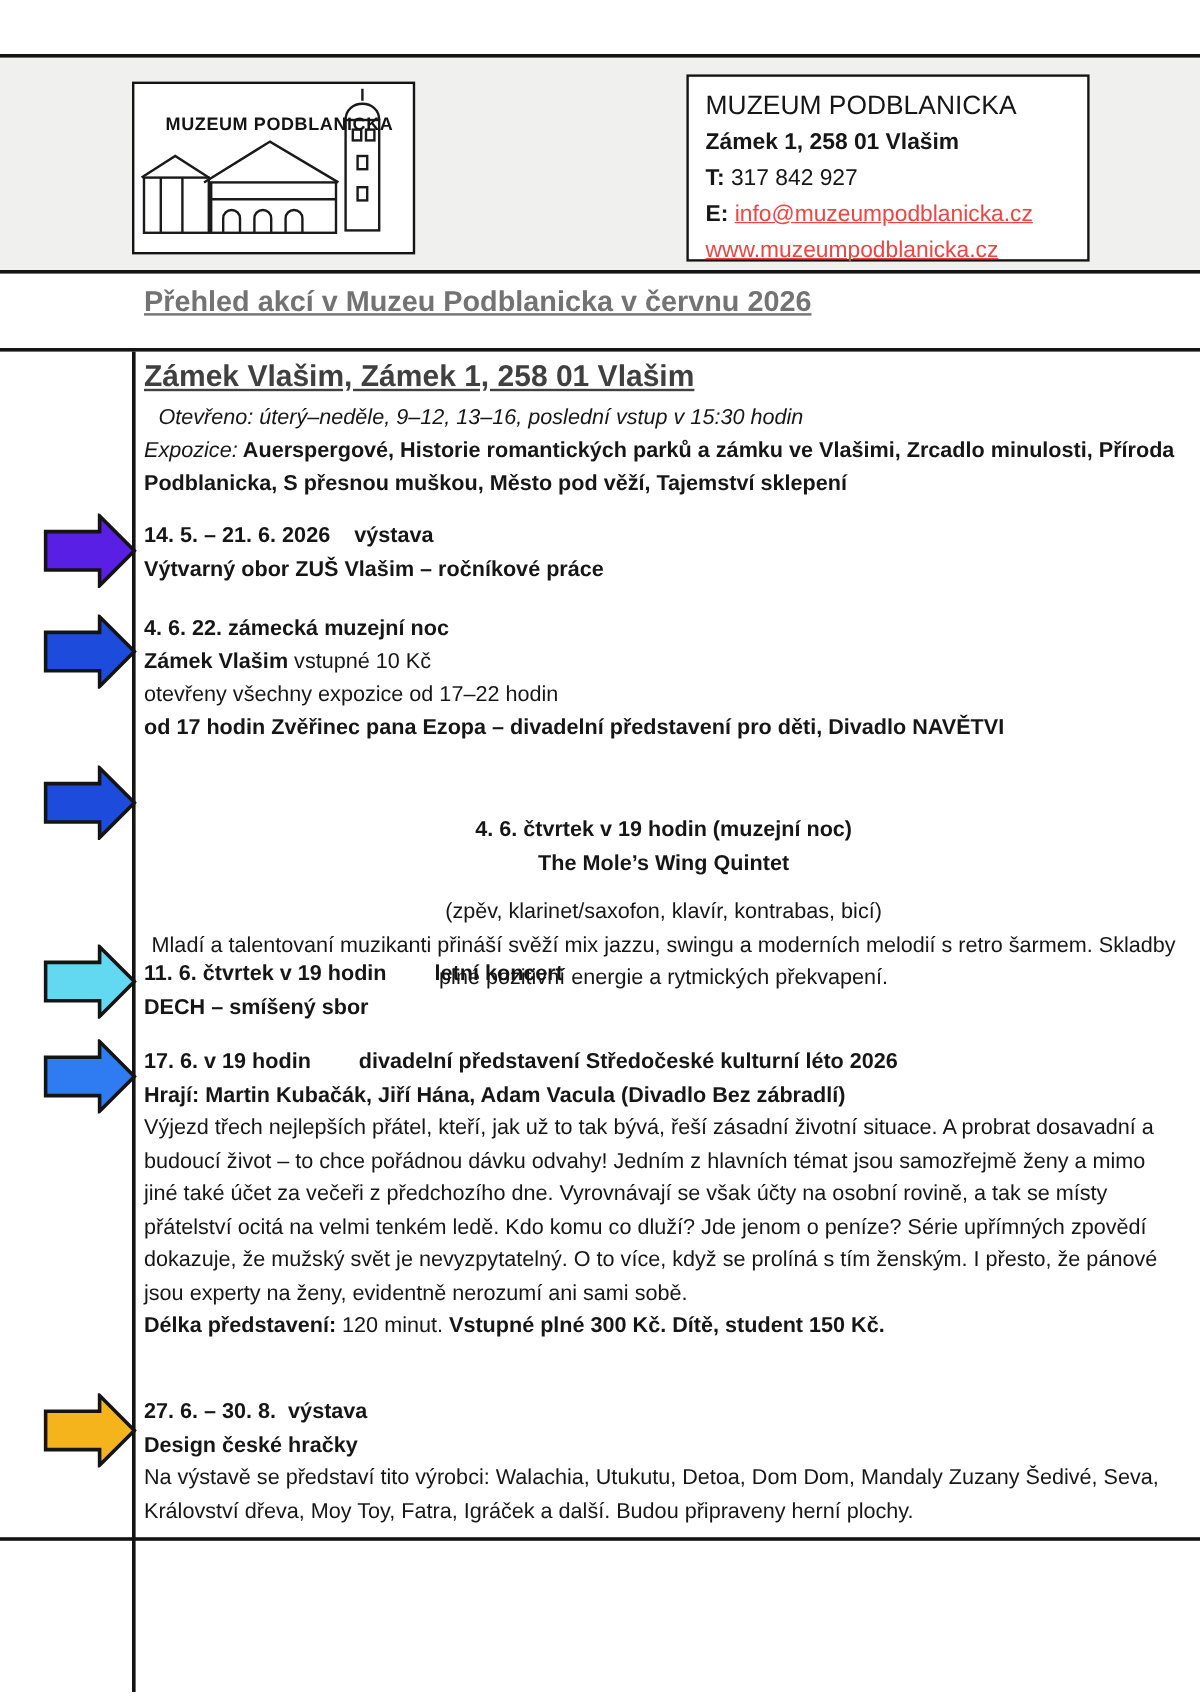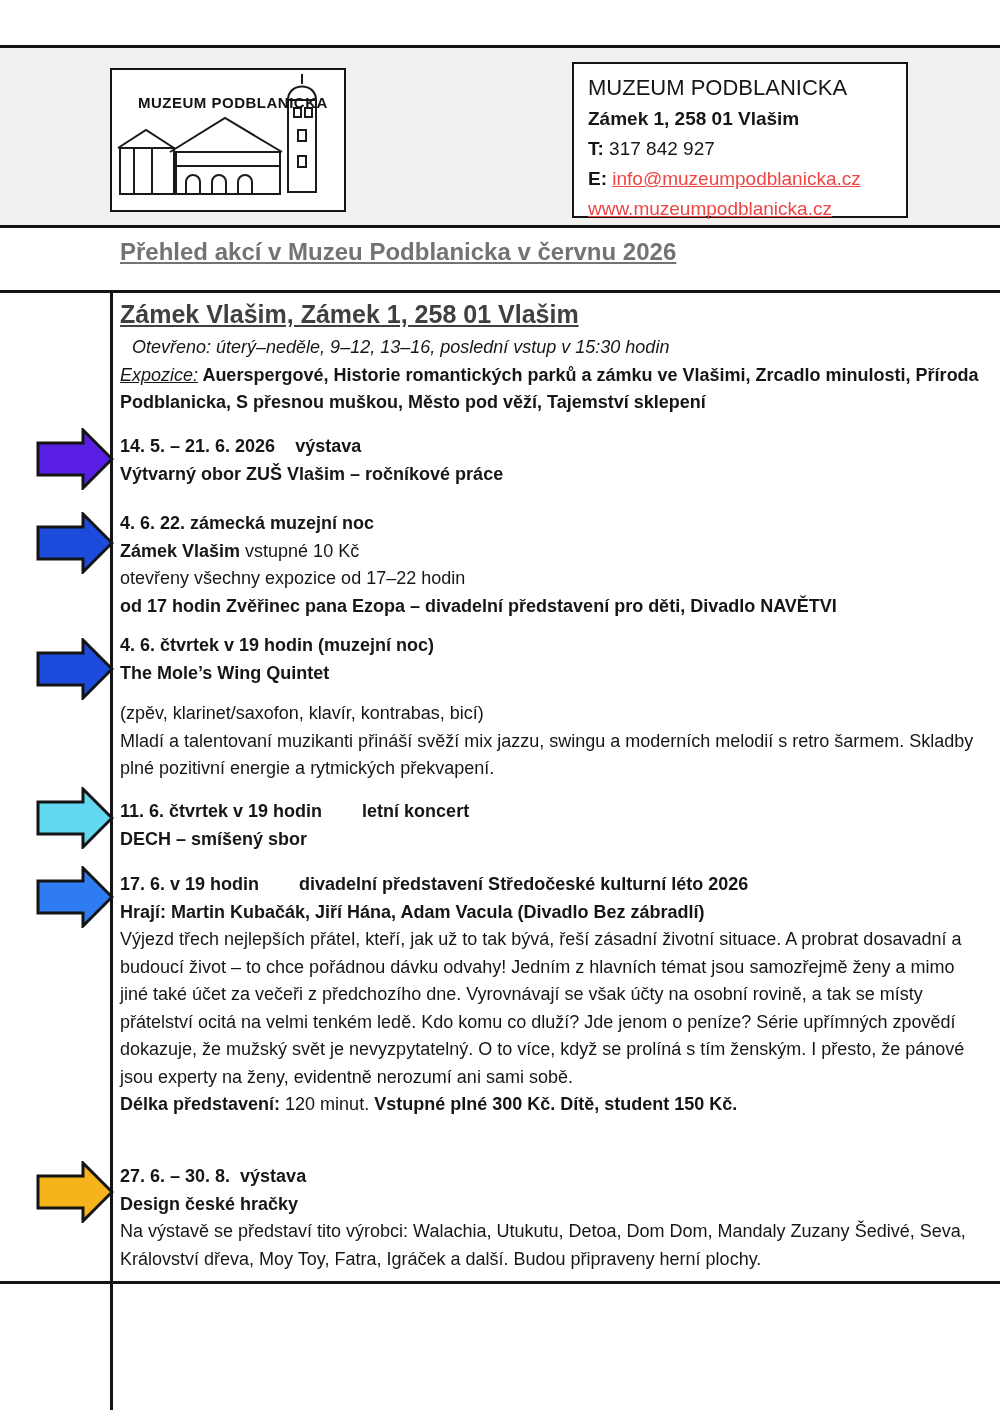--- a/index.html
+++ b/index.html
@@ -8,21 +8,21 @@
     font-family:"Liberation Sans",sans-serif;color:#161616;
     -webkit-font-smoothing:antialiased;
   }
   .abs{position:absolute;}
   .hline{position:absolute;left:0;width:1000px;background:#141414;}
   .band{position:absolute;left:0;top:48px;width:1000px;height:177px;background:#f0f0ee;}
   .vline{position:absolute;left:110px;top:293px;width:3px;height:1117px;background:#141414;}
   .whitebox{background:#ffffff;border:2.5px solid #141414;box-sizing:border-box;}
   .b{font-weight:bold;}
   .i{font-style:italic;}
-  .u{text-decoration:underline;text-align:right;}
+  .u{text-align:right;}
   .pre{white-space:pre-wrap;}
   .link{color:#ef4444;text-decoration:underline;cursor:pointer;}
   .page-title{
     position:absolute;left:120px;top:238px;font-size:24px;font-weight:bold;
     color:#737373;text-decoration:underline;
   }
   .venue{position:absolute;left:120px;top:300px;width:868px;}
   .venue-heading{font-size:25px;font-weight:bold;color:#404040;text-decoration:underline;margin:0 0 8px 0;}
   .venue-hours{font-size:18px;font-style:italic;margin:0 0 4px 12px;}
   .venue-expo{font-size:18px;line-height:27px;margin:0;}
@@ -110,21 +110,21 @@
   <p class="b">Výtvarný obor ZUŠ Vlašim – ročníkové práce</p>
 </div>
 
 <div class="event" style="top:510px;">
   <p class="b">4. 6. 22. zámecká muzejní noc</p>
   <p class="pre"><span class="b">Zámek Vlašim</span><span> vstupné 10 Kč</span></p>
   <p>otevřeny všechny expozice od 17–22 hodin</p>
   <p class="b">od 17 hodin Zvěřinec pana Ezopa – divadelní představení pro děti, Divadlo NAVĚTVI</p>
 </div>
 
-<div class="event" style="top:632px;">
+<div class="event" style="top:678px;text-align:center;">
   <p class="b">4. 6. čtvrtek v 19 hodin (muzejní noc)</p>
   <p class="b">The Mole’s Wing Quintet</p>
   <p style="margin-top:13px;">(zpěv, klarinet/saxofon, klavír, kontrabas, bicí)</p>
   <p>Mladí a talentovaní muzikanti přináší svěží mix jazzu, swingu a moderních melodií s retro šarmem. Skladby plné pozitivní energie a rytmických překvapení.</p>
 </div>
 
 <div class="event" style="top:798px;">
   <p class="b pre">11. 6. čtvrtek v 19 hodin        letní koncert</p>
   <p class="b">DECH – smíšený sbor</p>
 </div>

